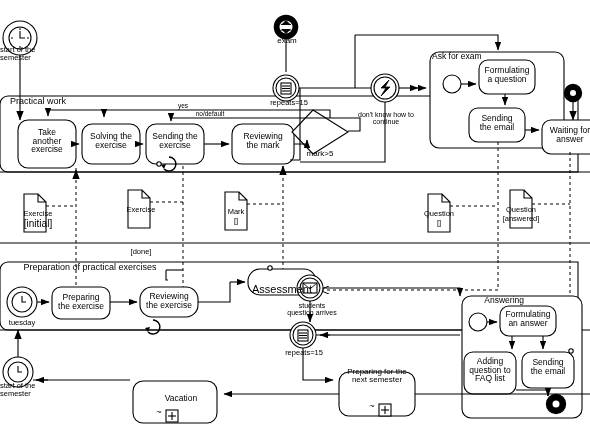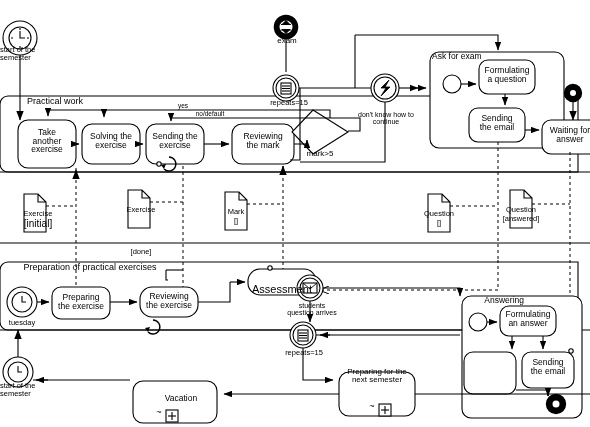--- a/index.html
+++ b/index.html
@@ -210,21 +210,21 @@
 <div class="lbl" style="left:0px;top:46px;width:52px;font-size:7.5px;text-align:left;">start of the
 semester</div>
 
 <div class="lbl" style="left:268px;top:37px;width:38px;font-size:8px;">exam</div>
 
 <div class="lbl" style="left:259px;top:99px;width:60px;font-size:7.5px;">repeats=15</div>
 
 <div class="lbl" style="left:355px;top:111px;width:62px;font-size:7px;">don't know how to
 continue</div>
 
-<div class="lbl" style="left:10px;top:97px;width:90px;font-size:9px;text-align:center;">Practical work</div>
+<div class="lbl" style="left:10px;top:97px;width:90px;font-size:9px;text-align:left;">Practical work</div>
 
 <div class="lbl" style="left:18px;top:128px;width:58px;font-size:8.5px;">Take
 another
 exercise</div>
 <div class="lbl" style="left:82px;top:132px;width:58px;font-size:8.5px;">Solving the
 exercise</div>
 <div class="lbl" style="left:146px;top:132px;width:58px;font-size:8.5px;">Sending the
 exercise</div>
 <div class="lbl" style="left:232px;top:132px;width:62px;font-size:8.5px;">Reviewing
 the mark</div>
@@ -268,20 +268,23 @@
 <div class="lbl" style="left:248px;top:284px;width:68px;font-size:11px;">Assessment</div>
 
 <div class="lbl" style="left:281px;top:302px;width:62px;font-size:7px;">students
 question arrives</div>
 
 <div class="lbl" style="left:274px;top:349px;width:60px;font-size:7.5px;">repeats=15</div>
 
 <div class="lbl" style="left:464px;top:296px;width:60px;font-size:8.5px;text-align:right;">Answering</div>
 <div class="lbl" style="left:500px;top:310px;width:56px;font-size:8.5px;">Formulating
 an answer</div>
+<div class="lbl" style="left:464px;top:357px;width:52px;font-size:8.5px;">Adding
+question to
+FAQ list</div>
 <div class="lbl" style="left:522px;top:358px;width:52px;font-size:8.5px;">Sending
 the email</div>
 
 <div class="lbl" style="left:0px;top:382px;width:52px;font-size:7.5px;text-align:left;">start of the
 semester</div>
 
 <div class="lbl" style="left:133px;top:394px;width:96px;font-size:8.5px;">Vacation</div>
 <div class="lbl" style="left:152px;top:408px;width:14px;font-size:9px;">~</div>
 
 <div class="lbl" style="left:339px;top:368px;width:76px;font-size:8px;">Preparing for the

